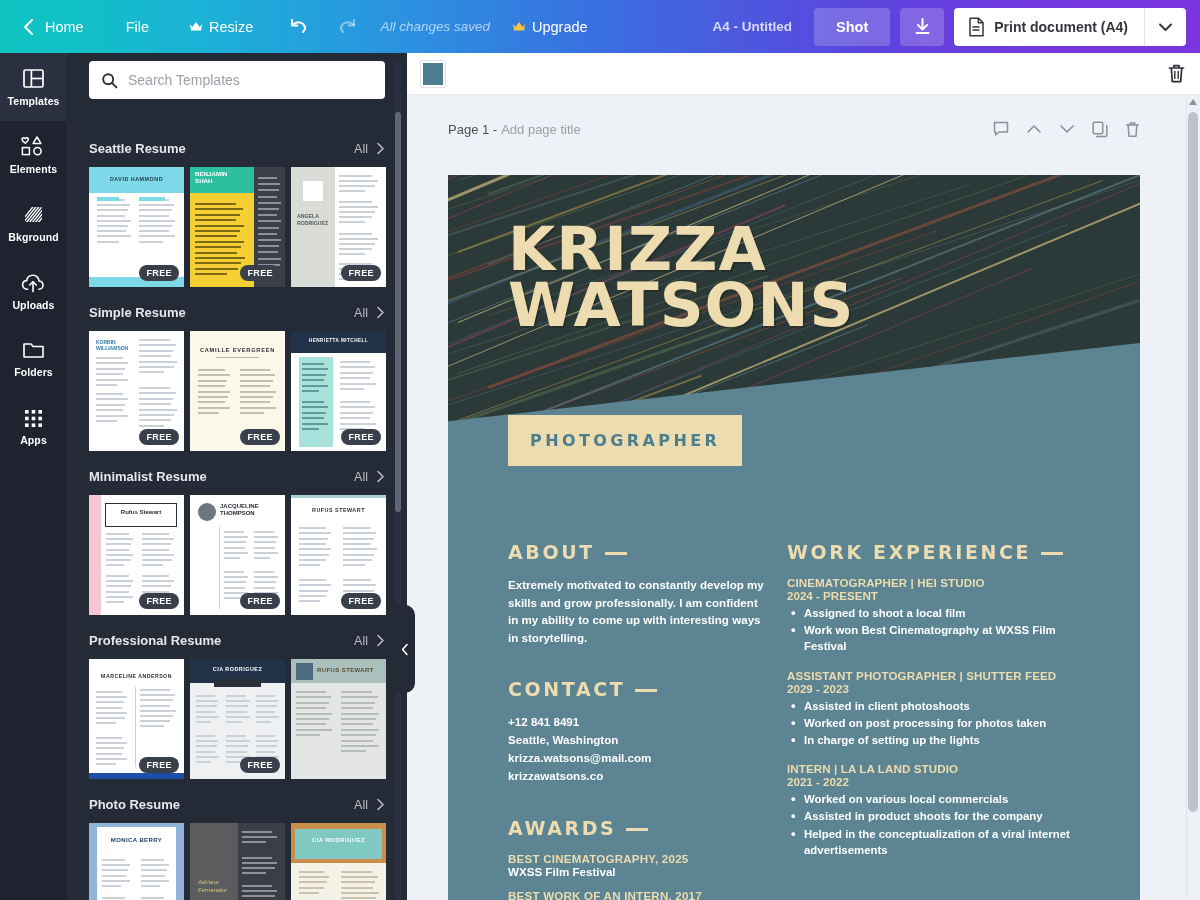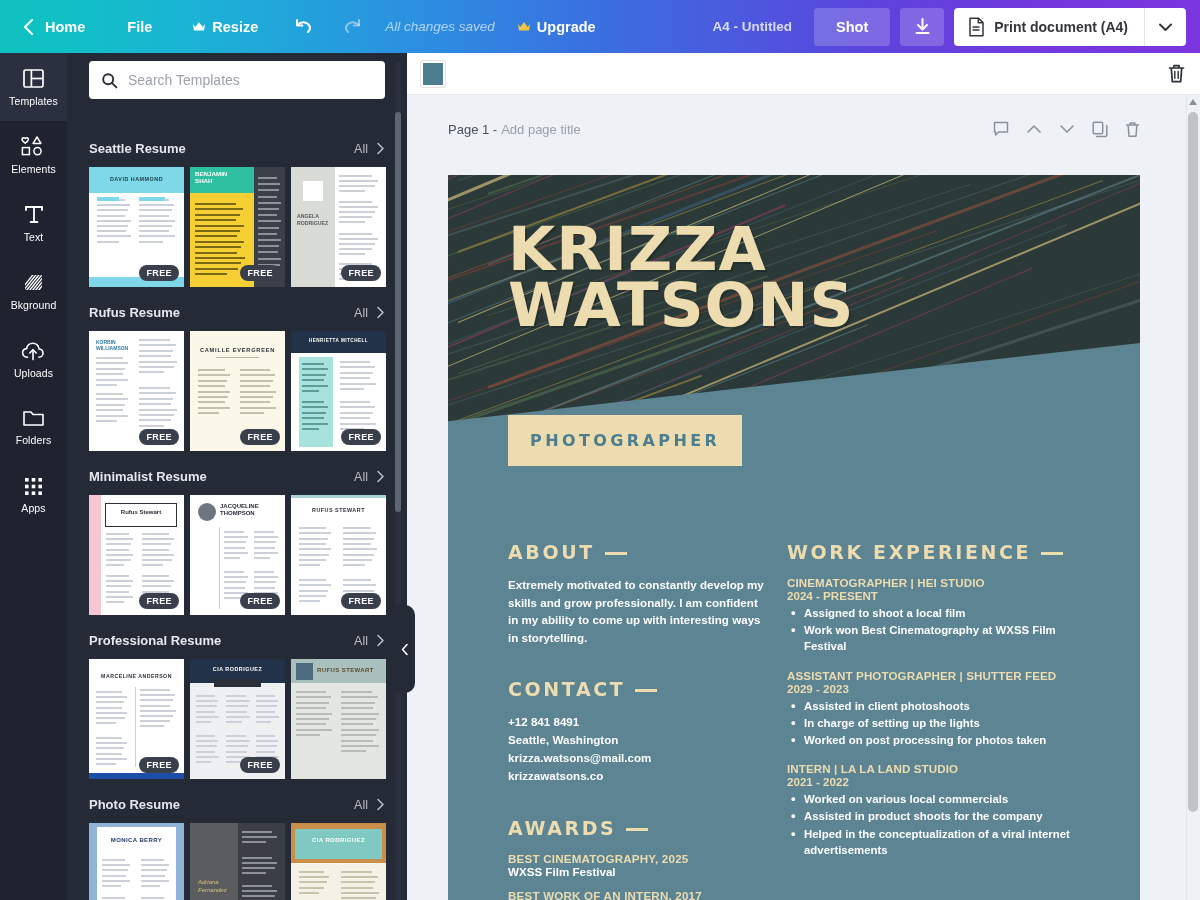--- a/index.html
+++ b/index.html
@@ -18,21 +18,21 @@
         #0fc2c0 0%, #11c0c6 6%, #1bb3d6 16%,
         #2a93e0 33%, #3a6fe0 50%, #5b45dd 72%,
         #7239dd 86%, #7b35de 100%);
     display: flex; align-items: center;
     color: #ffffff;
     z-index: 40;
   }
   .tb-left { display: flex; align-items: center; }
   .tb-item {
     display: flex; align-items: center;
-    font-size: 14.5px; font-weight: bold;
+    font-size: 14.5px; font-weight: normal;
     color: #ffffff;
     cursor: pointer;
     white-space: nowrap;
   }
   .tb-back { margin-left: 22px; margin-right: 10px; display:flex; align-items:center; }
   .tb-home { margin-right: 42px; }
   .tb-file { margin-right: 40px; }
   .tb-resize { margin-right: 35px; }
   .tb-undo { margin-right: 28px; display:flex; align-items:center; cursor:pointer;}
   .tb-redo { margin-right: 22px; display:flex; align-items:center; cursor:pointer;}
@@ -93,21 +93,21 @@
     background: #1f2330;
     z-index: 30;
   }
   .rail-item {
     height: 68px;
     display: flex; flex-direction: column;
     align-items: center; justify-content: center;
     color: #ffffff; cursor: pointer; gap: 5px;
   }
   .rail-item.active { background: #2b3040; }
-  .rail-label { font-size: 10.5px; font-weight: normal; letter-spacing: .1px; }
+  .rail-label { font-size: 10.5px; font-weight: bold; letter-spacing: .1px; }
 
   
   .panel {
     position: absolute; top: 53px; left: 67px;
     width: 340px; height: 847px;
     background: #252a37;
     overflow: hidden;
     z-index: 25;
   }
   .search-wrap { padding: 8px 22px 0 22px; }
@@ -392,29 +392,20 @@
   <div class="rail-item">
     <svg width="25" height="23" viewBox="0 0 25 23">
       <path d="M4.2 3.4 C2.6 1.9 0.6 3.3 1.2 5 C1.7 6.4 4.2 8.2 4.2 8.2 C4.2 8.2 6.7 6.4 7.2 5 C7.8 3.3 5.8 1.9 4.2 3.4 Z" fill="none" stroke="#fff" stroke-width="1.5"></path>
       <path d="M16 2 L19.9 8.4 L12.1 8.4 Z" fill="none" stroke="#fff" stroke-width="1.5" stroke-linejoin="round"></path>
       <rect x="1.4" y="12.6" width="7" height="7" fill="none" stroke="#fff" stroke-width="1.5"></rect>
       <circle cx="16.5" cy="16.1" r="3.6" fill="none" stroke="#fff" stroke-width="1.5"></circle>
     </svg>
     <span class="rail-label">Elements</span>
   </div>
 
-  <div class="rail-item">
-    <svg width="22" height="23" viewBox="0 0 22 23">
-      <path d="M3 4 L19 4" stroke="#fff" stroke-width="1.8" stroke-linecap="round"></path>
-      <path d="M11 4 L11 19" stroke="#fff" stroke-width="1.8" stroke-linecap="round"></path>
-      <path d="M3 4 L3 7 M19 4 L19 7" stroke="#fff" stroke-width="1.8" stroke-linecap="round"></path>
-      <path d="M7.6 19 L14.4 19" stroke="#fff" stroke-width="1.8" stroke-linecap="round"></path>
-    </svg>
-    <span class="rail-label">Text</span>
-  </div>
 
   <div class="rail-item">
     <svg width="23" height="23" viewBox="0 0 23 23">
       <defs>
         <clipPath id="bgclip">
             <rect x="3" y="4" width="17" height="15" rx="1"></rect>
           </clipPath>
       </defs>
       <g clip-path="url(#bgclip)">
         <path d="M-2 20 L14 0 M1 20 L17 0 M4 20 L20 0 M7 20 L23 0 M10 20 L26 0 M13 20 L29 0 M16 20 L32 0" stroke="#fff" stroke-width="1.4"></path>
@@ -571,21 +562,21 @@
               <div class="ln" style="left:48px;top:101px;width:39.06px;background:#ccd0d8"></div>
               <div class="ln" style="left:48px;top:106px;width:36.12px;background:#ccd0d8"></div>
               <div class="ln" style="left:48px;top:111px;width:26.04px;background:#ccd0d8"></div>
             </div>
             <div class="free-badge">FREE</div>
           </div>
         </div>
       </div>
       <div class="section">
         <div class="sec-head">
-          <div class="sec-title">Rufus Resume</div>
+          <div class="sec-title">Simple Resume</div>
           <div class="sec-all">
             <span>All</span>
             <svg width="9" height="13" viewBox="0 0 9 13">
               <path d="M2 1.5 L7 6.5 L2 11.5" stroke="#b9bdc6" stroke-width="1.6" fill="none" stroke-linecap="round" stroke-linejoin="round"></path>
             </svg>
           </div>
         </div>
         <div class="thumb-row">
           <div class="thumb sel">
             <div class="mini">
@@ -1154,22 +1145,22 @@
               <ul class="job-ul">
                 <li>Assigned to shoot a local film</li>
                 <li>Work won Best Cinematography at WXSS Film Festival</li>
               </ul>
             </div>
             <div>
               <div class="job-t">ASSISTANT PHOTOGRAPHER  |  SHUTTER FEED</div>
               <div class="job-d">2029 - 2023</div>
               <ul class="job-ul">
                 <li>Assisted in client photoshoots</li>
+                <li>Worked on post processing for photos taken</li>
                 <li>In charge of setting up the lights</li>
-                <li>Worked on post processing for photos taken</li>
               </ul>
             </div>
             <div>
               <div class="job-t">INTERN  |  LA LA LAND STUDIO</div>
               <div class="job-d">2021 - 2022</div>
               <ul class="job-ul">
                 <li>Worked on various local commercials</li>
                 <li>Assisted in product shoots for the company</li>
                 <li>Helped in the conceptualization of a viral internet advertisements</li>
               </ul>

